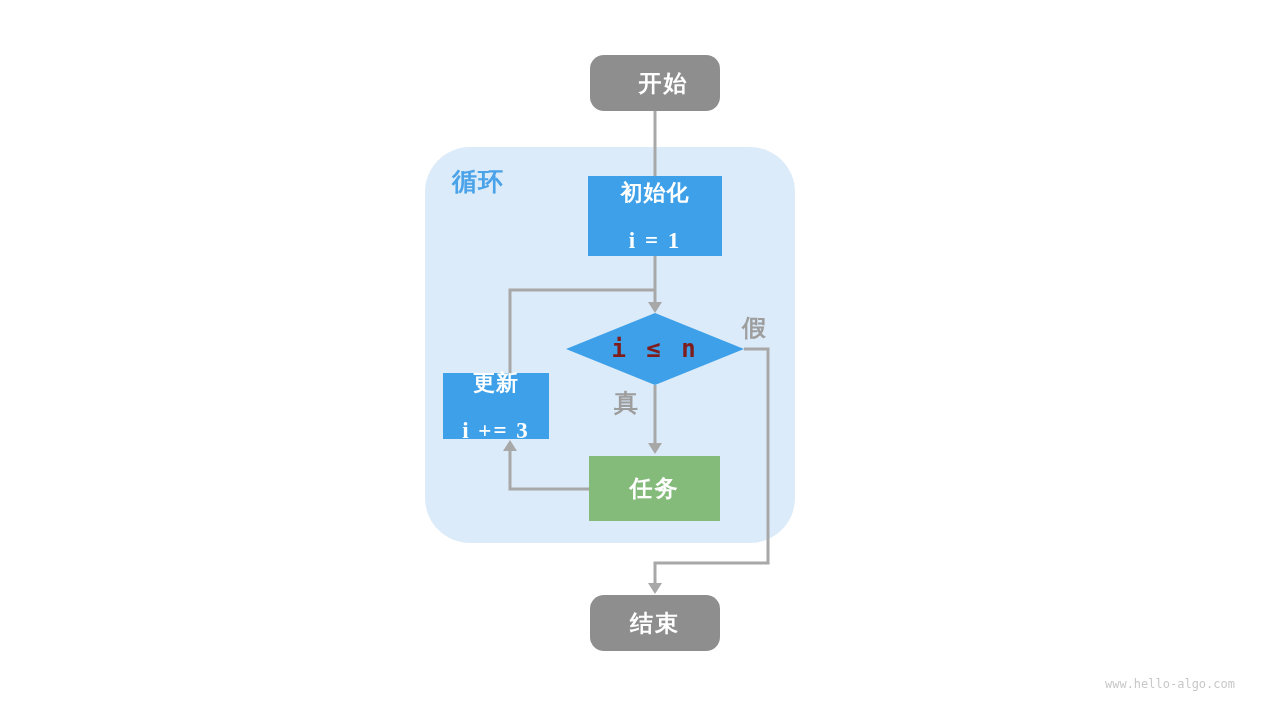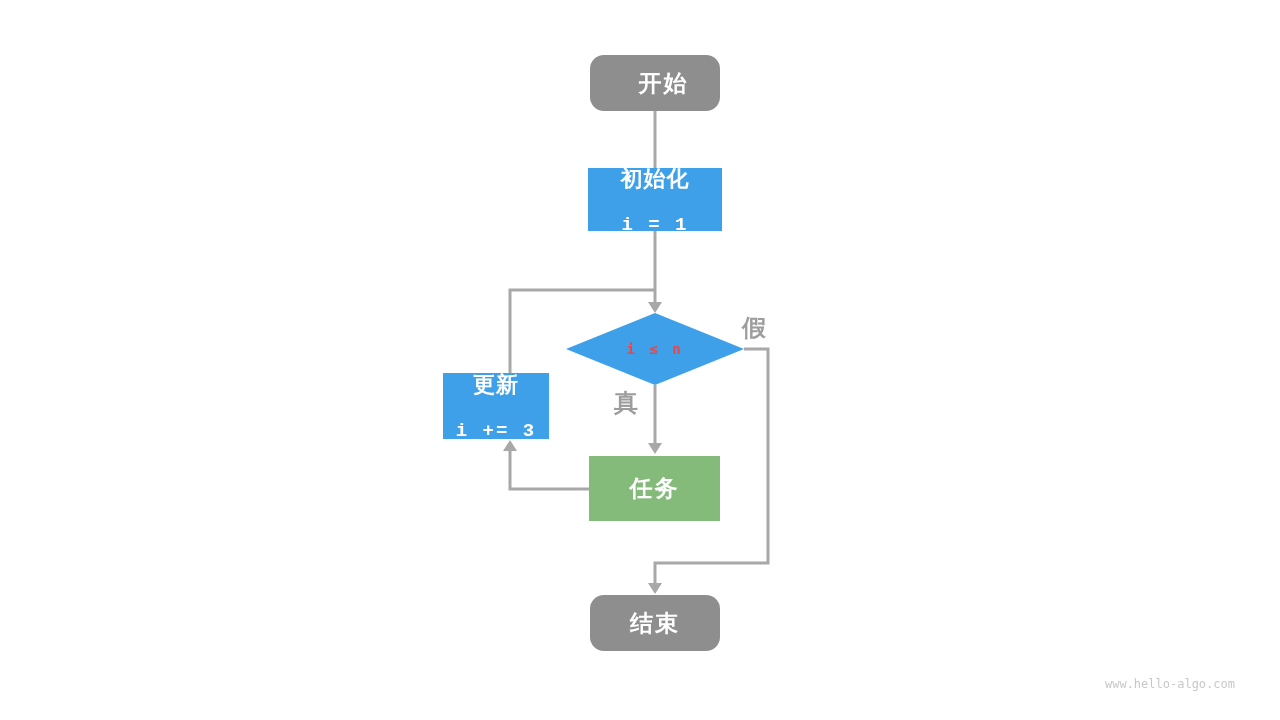--- a/index.html
+++ b/index.html
@@ -24,52 +24,55 @@
   
   .node{
     position:absolute;z-index:3;display:flex;flex-direction:column;
     align-items:center;justify-content:center;color:#ffffff;
     font-weight:bold;text-align:center;box-sizing:border-box;
   }
   .terminal{background:#8e8e8e;border-radius:14px;font-size:23px;letter-spacing:2px;}
   .process-blue{background:#3da0e8;font-size:22px;letter-spacing:1px;}
   .process-green{background:#84bb7b;font-size:23px;letter-spacing:2px;}
   .code{
-    font-family:Liberation Mono, monospace;
-    font-size:19px;font-weight:bold;letter-spacing:2px;margin-top:20px;
+    font-family:Liberation Serif, serif;
+    font-size:23px;font-weight:bold;letter-spacing:2px;margin-top:20px;
   }
   #node-start{left:590px;top:55px;width:130px;height:56px;padding-left:17px;}
-  #node-init{left:588px;top:168px;width:134px;height:63px;}
+  #node-init{left:588px;top:176px;width:134px;height:80px;}
   #node-update{left:443px;top:373px;width:106px;height:66px;}
   #node-task{left:589px;top:456px;width:131px;height:65px;}
   #node-end{left:590px;top:595px;width:130px;height:56px;}
 
   .diamond-text{
     position:absolute;left:566px;top:313px;width:178px;height:72px;z-index:3;
     display:flex;align-items:center;justify-content:center;
-    color:#ef4444;font-family:"DejaVu Sans Mono", monospace;
-    font-size:14px;font-weight:bold;letter-spacing:3px;
+    color:#7f1d1d;font-family:"DejaVu Sans Mono", monospace;
+    font-size:24px;font-weight:bold;letter-spacing:3px;
   }
 
   .edge-label{
     position:absolute;z-index:4;font-size:24px;font-weight:bold;color:#9d9d9d;
   }
   #label-true{left:614px;top:387px;}
   #label-false{left:742px;top:312px;}
 
   .watermark{
     position:absolute;right:45px;top:677px;z-index:4;
     font-family:"DejaVu Sans Mono", monospace;font-size:12px;color:#c8c8c8;
   }
 </style>
 </head>
 <body>
 
 <div class="canvas">
 
+  <div class="loop-container">
+    <span class="loop-label">循环</span>
+  </div>
 
   <svg class="wires" width="1280" height="720" viewBox="0 0 1280 720">
     <g fill="none" stroke="#a8a8a8" stroke-width="3">
       <path d="M655,111 V303"></path>
       <path d="M510,373 V290 H655"></path>
       <path d="M655,385 V444"></path>
       <path d="M589,489 H510 V450"></path>
       <path d="M744,349 H768 V563 H655 V584"></path>
     </g>
     <g fill="#a8a8a8" stroke="none">

